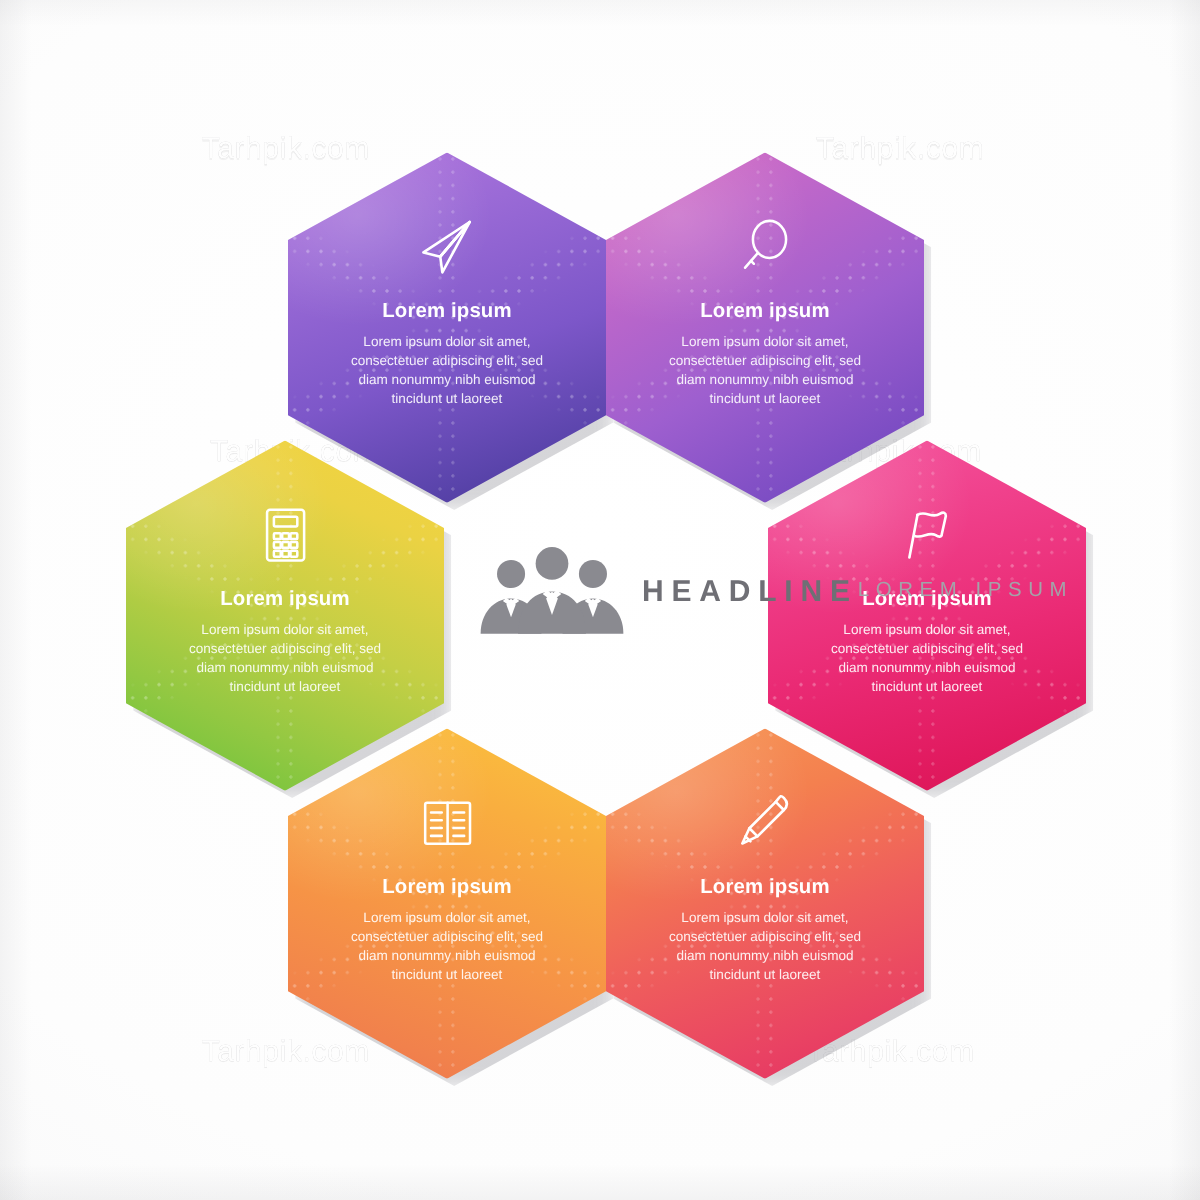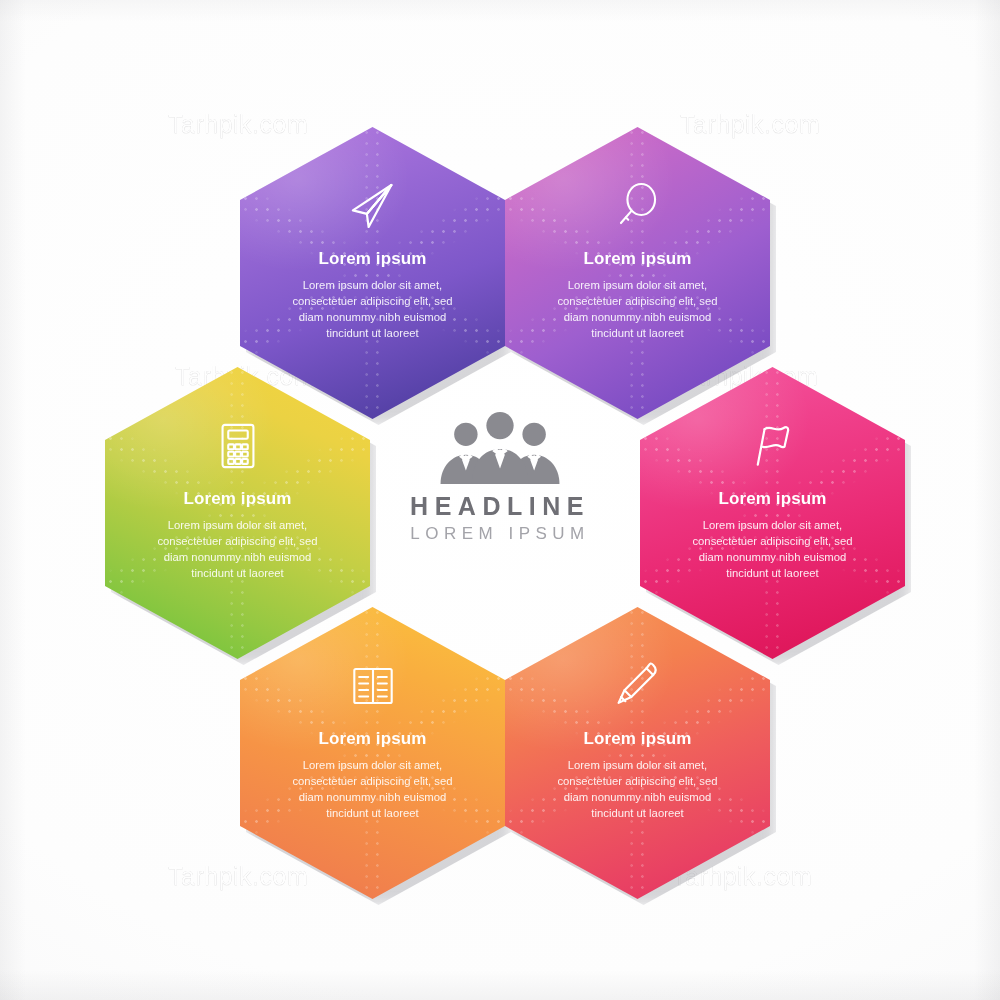--- a/index.html
+++ b/index.html
@@ -110,21 +110,21 @@
   .g-search{background:linear-gradient(150deg,#d96bbf 0%,#c268c9 24%,#9e5fcf 56%,#7e4ec4 82%,#6a44b8 100%);}
   .g-flag  {background:linear-gradient(165deg,#f4579f 0%,#f0418c 26%,#ea2a74 58%,#e11a5f 85%,#d81453 100%);}
   .g-calc  {background:linear-gradient(205deg,#f6d43f 0%,#ebd243 22%,#c4cf45 50%,#93c842 76%,#63c23a 100%);}
   .g-book  {background:linear-gradient(200deg,#fbc53e 0%,#f9ae3f 26%,#f69446 58%,#f1814c 84%,#ec7150 100%);}
   .g-pencil{background:linear-gradient(160deg,#f79a56 0%,#f4804f 28%,#ef5e5c 56%,#e94263 82%,#e22f62 100%);}
 
   
   .center{
     position:absolute;
     left:385px;top:408px;width:230px;height:165px;
-    display:flex;flex-direction:column;align-items:center;
+    display:flex;flex-direction:row;align-items:center;
     z-index:5;
   }
   .center-icon{width:150px;height:78px;display:flex;align-items:flex-end;justify-content:center;}
   .center-headline{
     margin-top:6px;
     color:#6f6f75;
     font-size:25px;
     font-weight:700;
     letter-spacing:6.5px;
     text-align:center;

